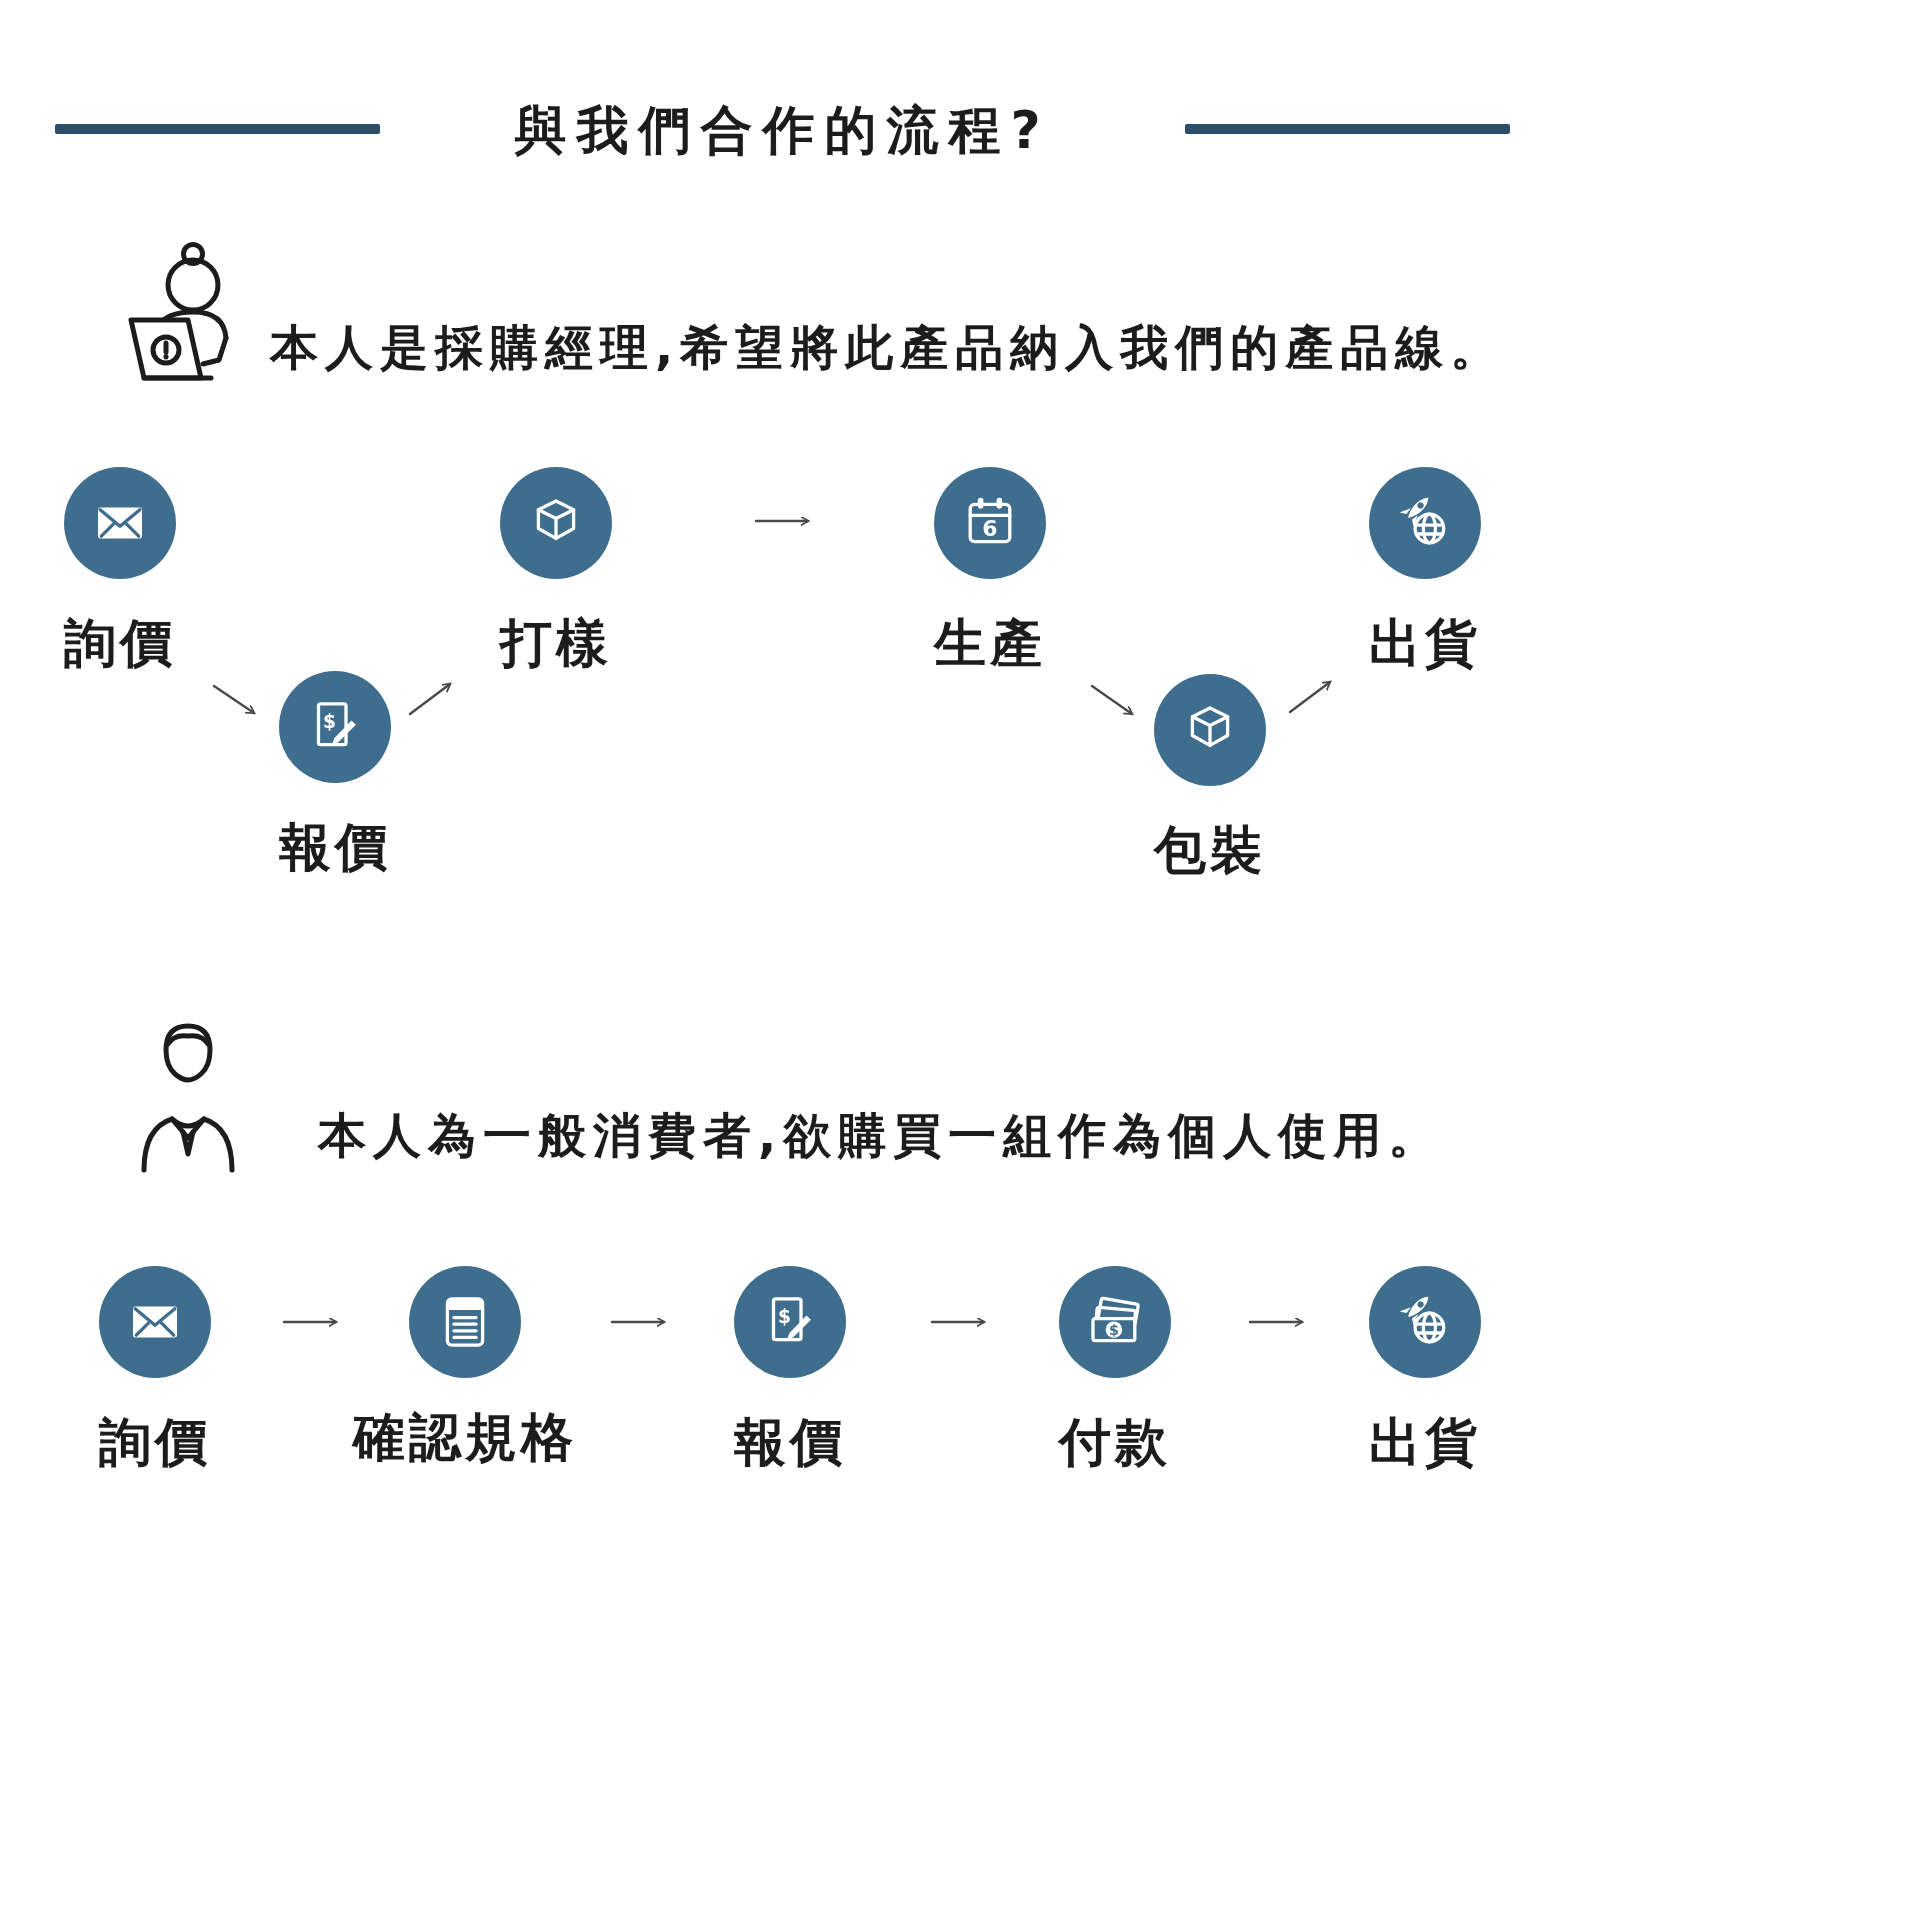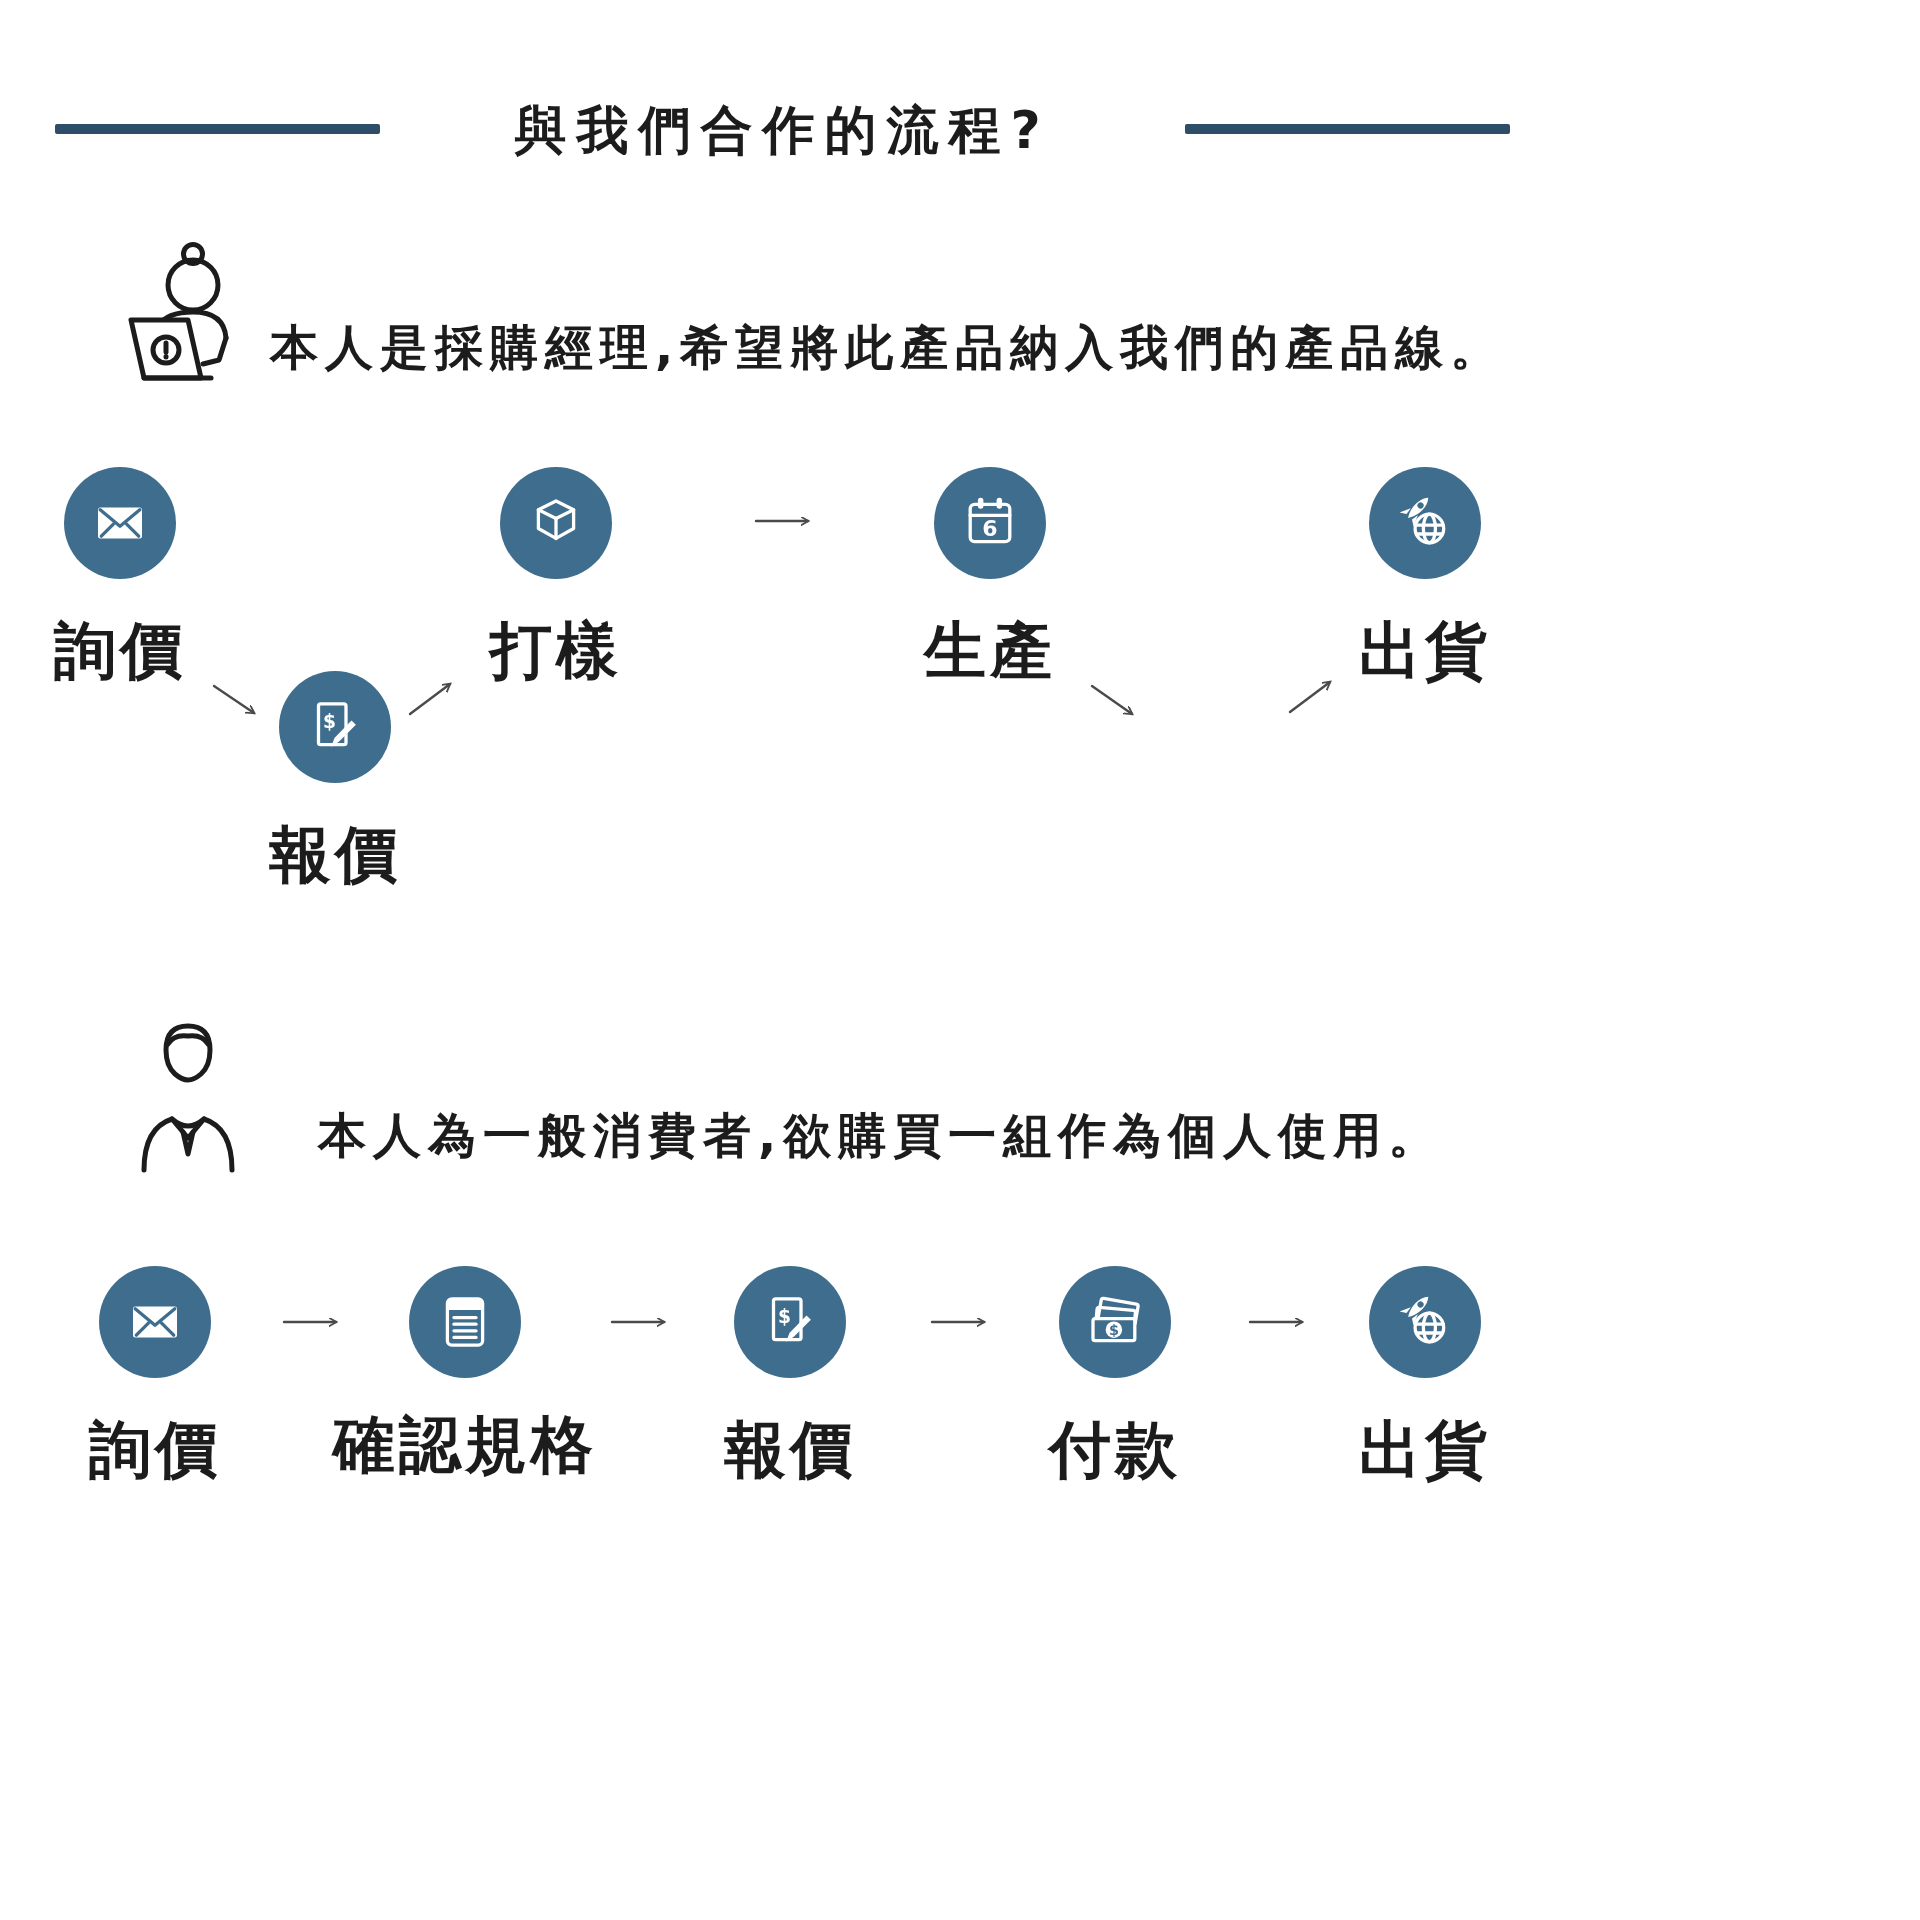--- a/index.html
+++ b/index.html
@@ -19,21 +19,21 @@
 
   
   .persona-text{position:absolute;font-size:48px;font-weight:700;letter-spacing:7px;
     color:var(--text);white-space:nowrap;margin-top:8px;}
 
   
   .flow-step{position:absolute;width:300px;display:flex;flex-direction:column;align-items:center;gap:30px;}
   .step-circle{width:112px;height:112px;border-radius:50%;background:var(--accent);
     display:flex;align-items:center;justify-content:center;flex:0 0 auto;}
   .step-circle svg{width:66px;height:66px;}
-  .step-label{font-size:62px;font-weight:700;letter-spacing:4px;color:var(--text);white-space:nowrap;}
+  .step-label{font-size:52px;font-weight:700;letter-spacing:4px;color:var(--text);white-space:nowrap;}
 
   
   .w-stroke{stroke:#fff;fill:none;stroke-width:3;stroke-linecap:round;stroke-linejoin:round;}
   .w-fill{fill:#fff;stroke:none;}
   .a-stroke{stroke:var(--accent);fill:none;stroke-width:3;stroke-linecap:round;stroke-linejoin:round;}
   .ic-text{fill:#fff;font-family:"DejaVu Sans",sans-serif;font-weight:bold;}
   .accent-text{fill:var(--accent);font-family:"DejaVu Sans",sans-serif;font-weight:bold;}
   .bill-front{stroke:#fff;stroke-width:3;fill:var(--accent);stroke-linejoin:round;}
 
   
@@ -111,20 +111,32 @@
         <rect class="w-stroke" x="12" y="13" width="36" height="34" rx="4"></rect>
         <line class="w-stroke" x1="12" y1="23" x2="48" y2="23"></line>
         <rect class="w-fill" x="19" y="7" width="5" height="10" rx="2.5"></rect>
         <rect class="w-fill" x="36" y="7" width="5" height="10" rx="2.5"></rect>
         <text class="ic-text" x="30" y="42" font-size="20" text-anchor="middle">6</text>
       </svg>
     </div>
     <div class="step-label">生產</div>
   </div>
 
+  <div class="flow-step" style="left:1060px;top:674px;">
+    <div class="step-circle">
+      <svg viewBox="0 0 60 60">
+        <g class="w-stroke" stroke-width="2.8">
+          <path d="M30 10 L46 18 L30 26 L14 18 Z"></path>
+          <path d="M14 18 L14 35 L30 44 L30 26"></path>
+          <path d="M46 18 L46 35 L30 44"></path>
+        </g>
+      </svg>
+    </div>
+    <div class="step-label">包裝</div>
+  </div>
 
   <div class="flow-step" style="left:1275px;top:467px;">
     <div class="step-circle">
       <svg viewBox="0 0 60 60">
         <g class="w-stroke" stroke-width="2.6">
           <circle cx="34" cy="35" r="13"></circle>
           <ellipse cx="34" cy="35" rx="5.5" ry="13"></ellipse>
           <line x1="21.5" y1="32" x2="46.5" y2="32"></line>
           <line x1="22.5" y1="40" x2="45.5" y2="40"></line>
         </g>

